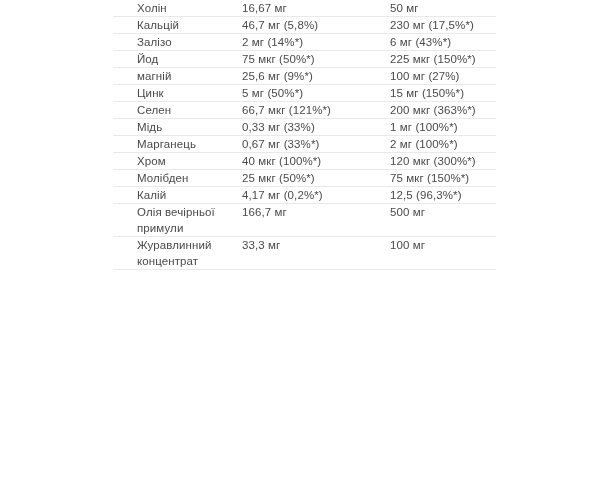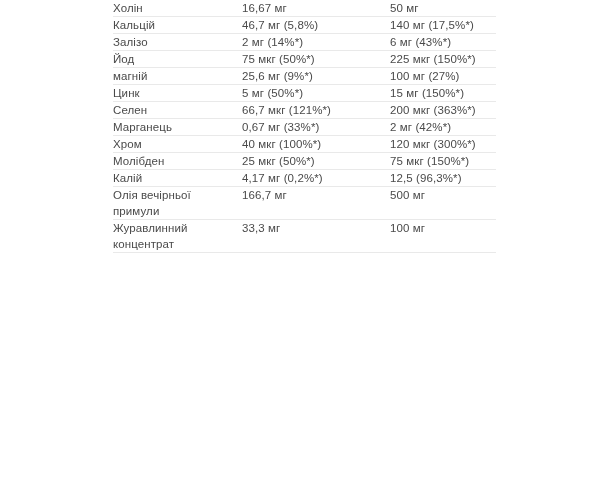--- a/index.html
+++ b/index.html
@@ -54,40 +54,41 @@
   }
 
   tr.tall td {
     padding-top: 10px;
     padding-bottom: 10px;
   }
 
   .cell-line {
     display: block;
     white-space: nowrap;
+    margin-left: 24px;
   }
 </style>
 </head>
 <body>
 
 <table id="nutrition-table">
   <tbody>
       <tr>
         <td class="col-nutrient">
           <span class="cell-line">Холін</span>
         </td>
         <td class="col-dose1">16,67 мг</td>
         <td class="col-dose2">50 мг</td>
       </tr>
       <tr>
         <td class="col-nutrient">
           <span class="cell-line">Кальцій</span>
         </td>
         <td class="col-dose1">46,7 мг (5,8%)</td>
-        <td class="col-dose2">140 мг (17,5%*)</td>
+        <td class="col-dose2">230 мг (17,5%*)</td>
       </tr>
       <tr>
         <td class="col-nutrient">
           <span class="cell-line">Залізо</span>
         </td>
         <td class="col-dose1">2 мг (14%*)</td>
         <td class="col-dose2">6 мг (43%*)</td>
       </tr>
       <tr>
         <td class="col-nutrient">
@@ -112,24 +113,31 @@
       </tr>
       <tr>
         <td class="col-nutrient">
           <span class="cell-line">Селен</span>
         </td>
         <td class="col-dose1">66,7 мкг (121%*)</td>
         <td class="col-dose2">200 мкг (363%*)</td>
       </tr>
       <tr>
         <td class="col-nutrient">
+          <span class="cell-line">Мідь</span>
+        </td>
+        <td class="col-dose1">0,33 мг (33%)</td>
+        <td class="col-dose2">1 мг (100%*)</td>
+      </tr>
+      <tr>
+        <td class="col-nutrient">
           <span class="cell-line">Марганець</span>
         </td>
         <td class="col-dose1">0,67 мг (33%*)</td>
-        <td class="col-dose2">2 мг (42%*)</td>
+        <td class="col-dose2">2 мг (100%*)</td>
       </tr>
       <tr>
         <td class="col-nutrient">
           <span class="cell-line">Хром</span>
         </td>
         <td class="col-dose1">40 мкг (100%*)</td>
         <td class="col-dose2">120 мкг (300%*)</td>
       </tr>
       <tr>
         <td class="col-nutrient">

